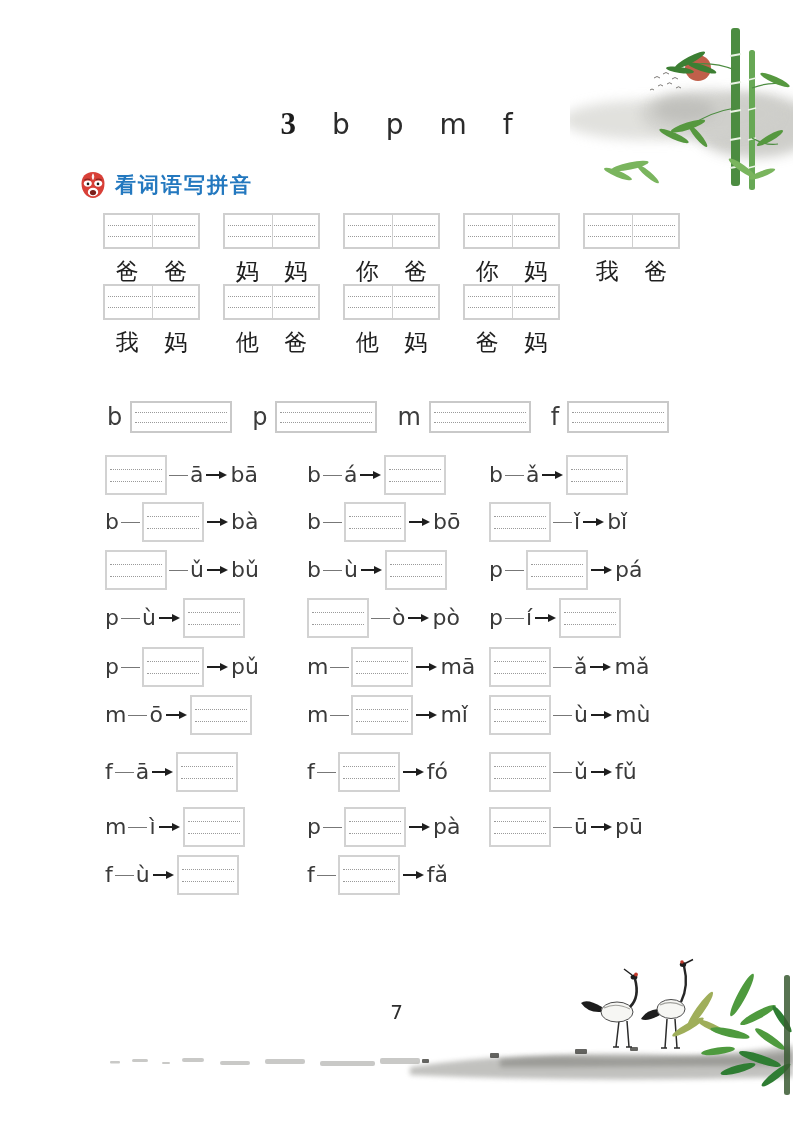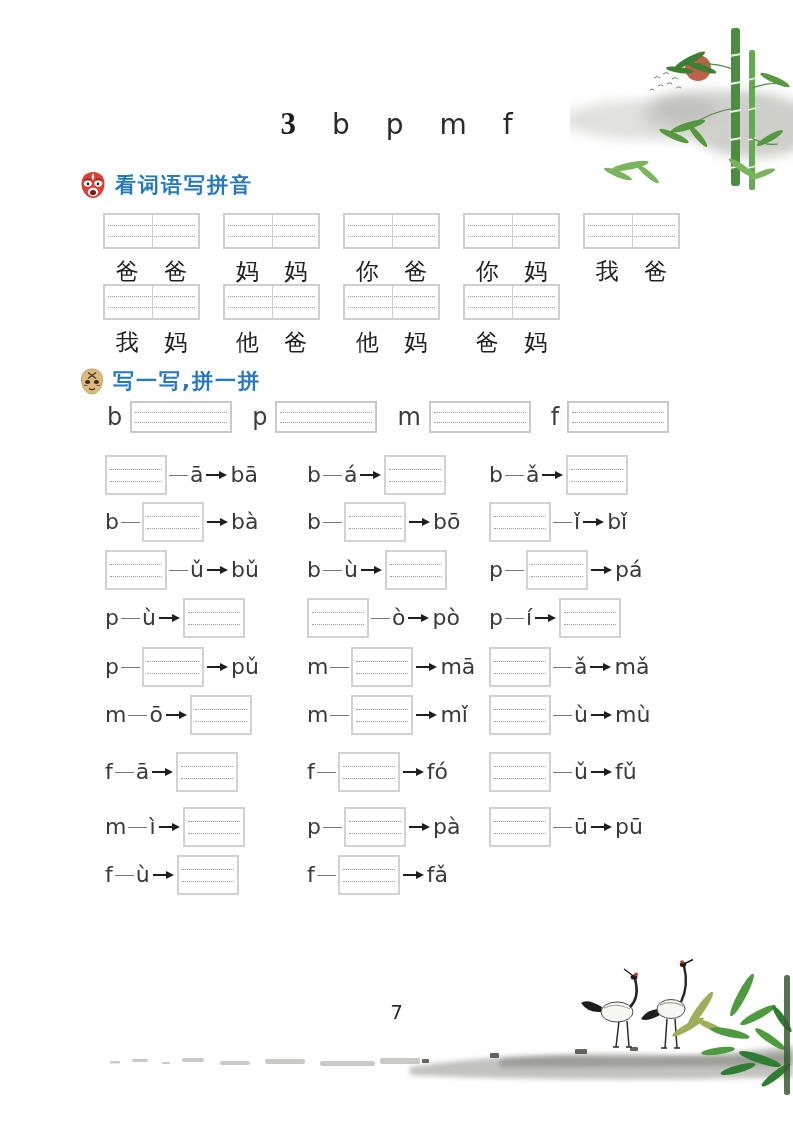--- a/index.html
+++ b/index.html
@@ -249,31 +249,20 @@
             <div class="vline"></div>
           </div>
           <div class="word-chars">
             <span>爸</span>
             <span>妈</span>
           </div>
         </div>
       </div>
     </div>
 
-  <div class="sec-head" style="top:367px">
-    <svg width="24" height="27" viewBox="0 0 24 27">
-      <path d="M12 1C5 1 1.5 5.5 1.5 11.5 1.5 19.5 6 26 12 26s10.5-6.5 10.5-14.5C22.5 5.5 19 1 12 1Z" fill="#dcba7c" stroke="#b4945a" stroke-width="0.8"></path>
-      <path d="M8 4.5l8 6M16 4.5l-8 6" stroke="#4a3826" stroke-width="1.4"></path>
-      <ellipse cx="7.6" cy="14" rx="2.6" ry="2" fill="#3c2f1f"></ellipse>
-      <ellipse cx="16.4" cy="14" rx="2.6" ry="2" fill="#3c2f1f"></ellipse>
-      <path d="M9 20.5q3 2.4 6 0" stroke="#3c2f1f" stroke-width="1.3" fill="none"></path>
-      <path d="M4 17q2 1 3.4.4M20 17q-2 1-3.4.4" stroke="#6b5436" stroke-width="1" fill="none"></path>
-    </svg>
-    <span class="sec-title">写一写,拼一拼</span>
-  </div>
 
   <div class="letter-row" id="letter-row">
       <div class="letter-item">
         <span class="ltr">b</span>
         <div class="wbox">
           <div class="gline g1"></div>
           <div class="gline g2"></div>
         </div>
       </div>
       <div class="letter-item">

